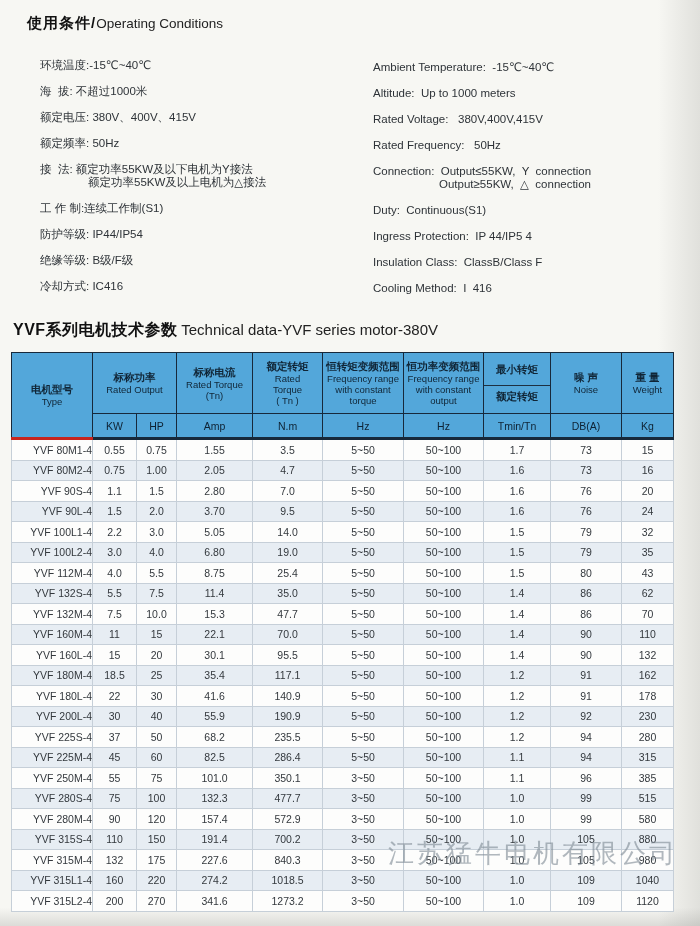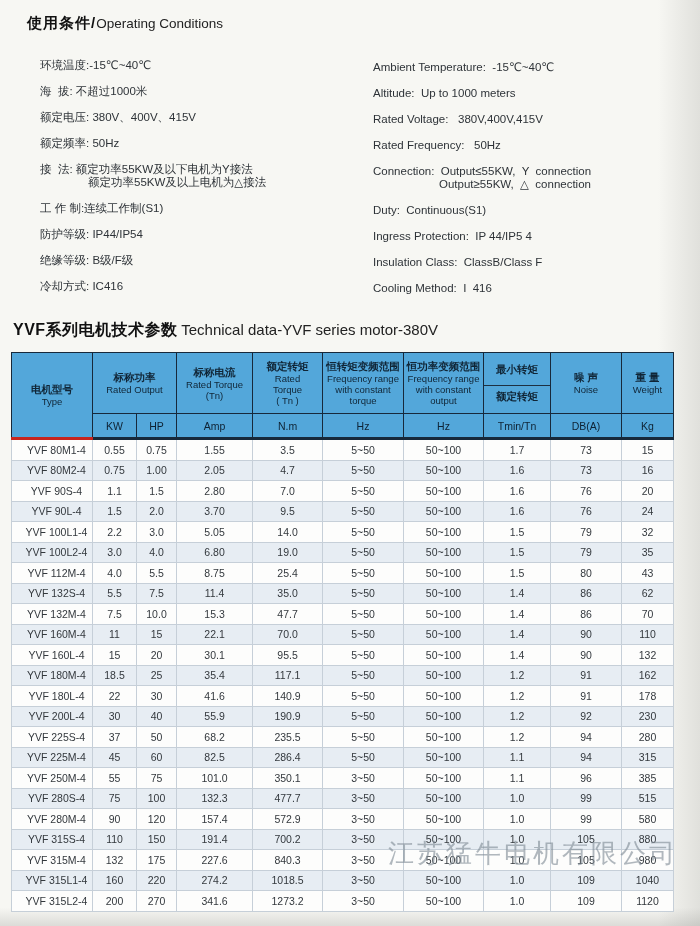--- a/index.html
+++ b/index.html
@@ -44,21 +44,21 @@
   .hzh{font-weight:bold;font-size:10.5px;line-height:13px;display:block;}
   .hen{font-size:9.5px;line-height:11px;display:block;}
   .frac{width:72px;margin:0 auto;}
   .frac .top{display:block;font-weight:bold;font-size:10.5px;padding-bottom:8px;margin-bottom:4px;border-bottom:1px solid #1d3042;}
   .frac .bot{display:block;font-weight:bold;font-size:10.5px;}
   tbody td{
     height:19.5px;font-size:10.5px;text-align:center;color:#33383d;
     border:1px solid #c6cfd8;padding:0;background:#fdfdfc;
   }
   tbody tr:nth-child(even) td{background:#e7edf3;}
-  tbody td.c-type{text-align:center;padding-left:9px;}
+  tbody td.c-type{text-align:right;padding-left:9px;}
   
   .wm{position:absolute;text-align:right;right:22px;color:rgba(125,136,146,.6);pointer-events:none;z-index:5;}
   .wm .w1{font-size:26px;letter-spacing:3px;line-height:26px;}
   .wm .w2{font-size:20.5px;line-height:24px;color:rgba(140,150,158,.65);}
 </style>
 </head>
 <body>
 
 <div class="page">
 

